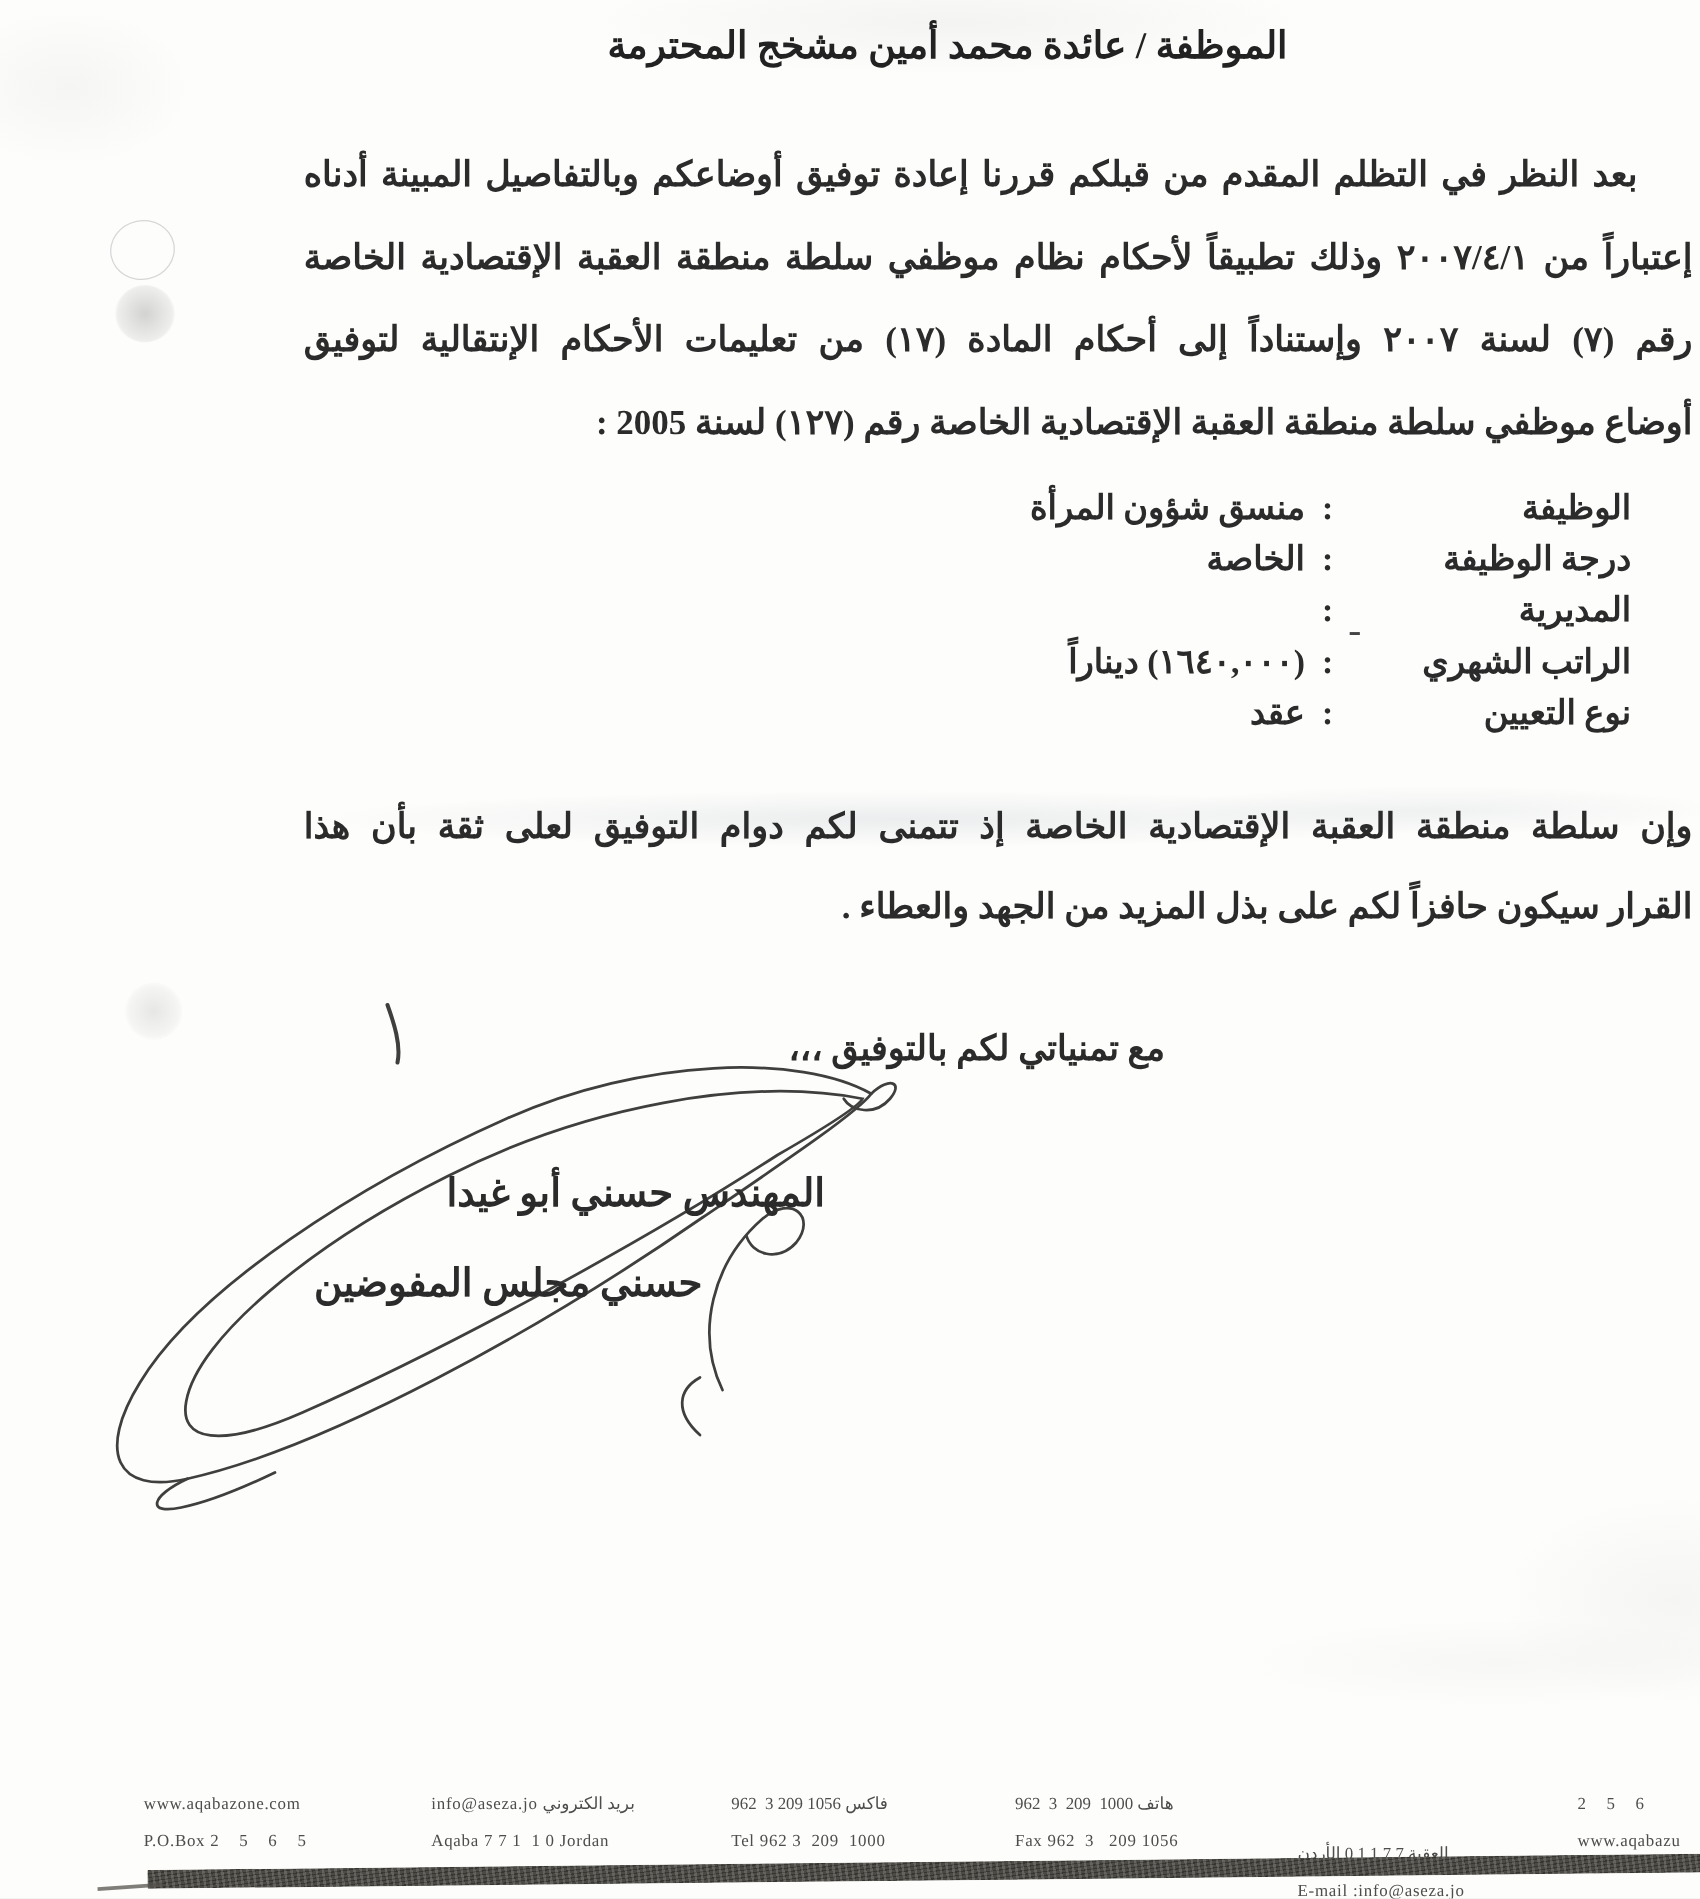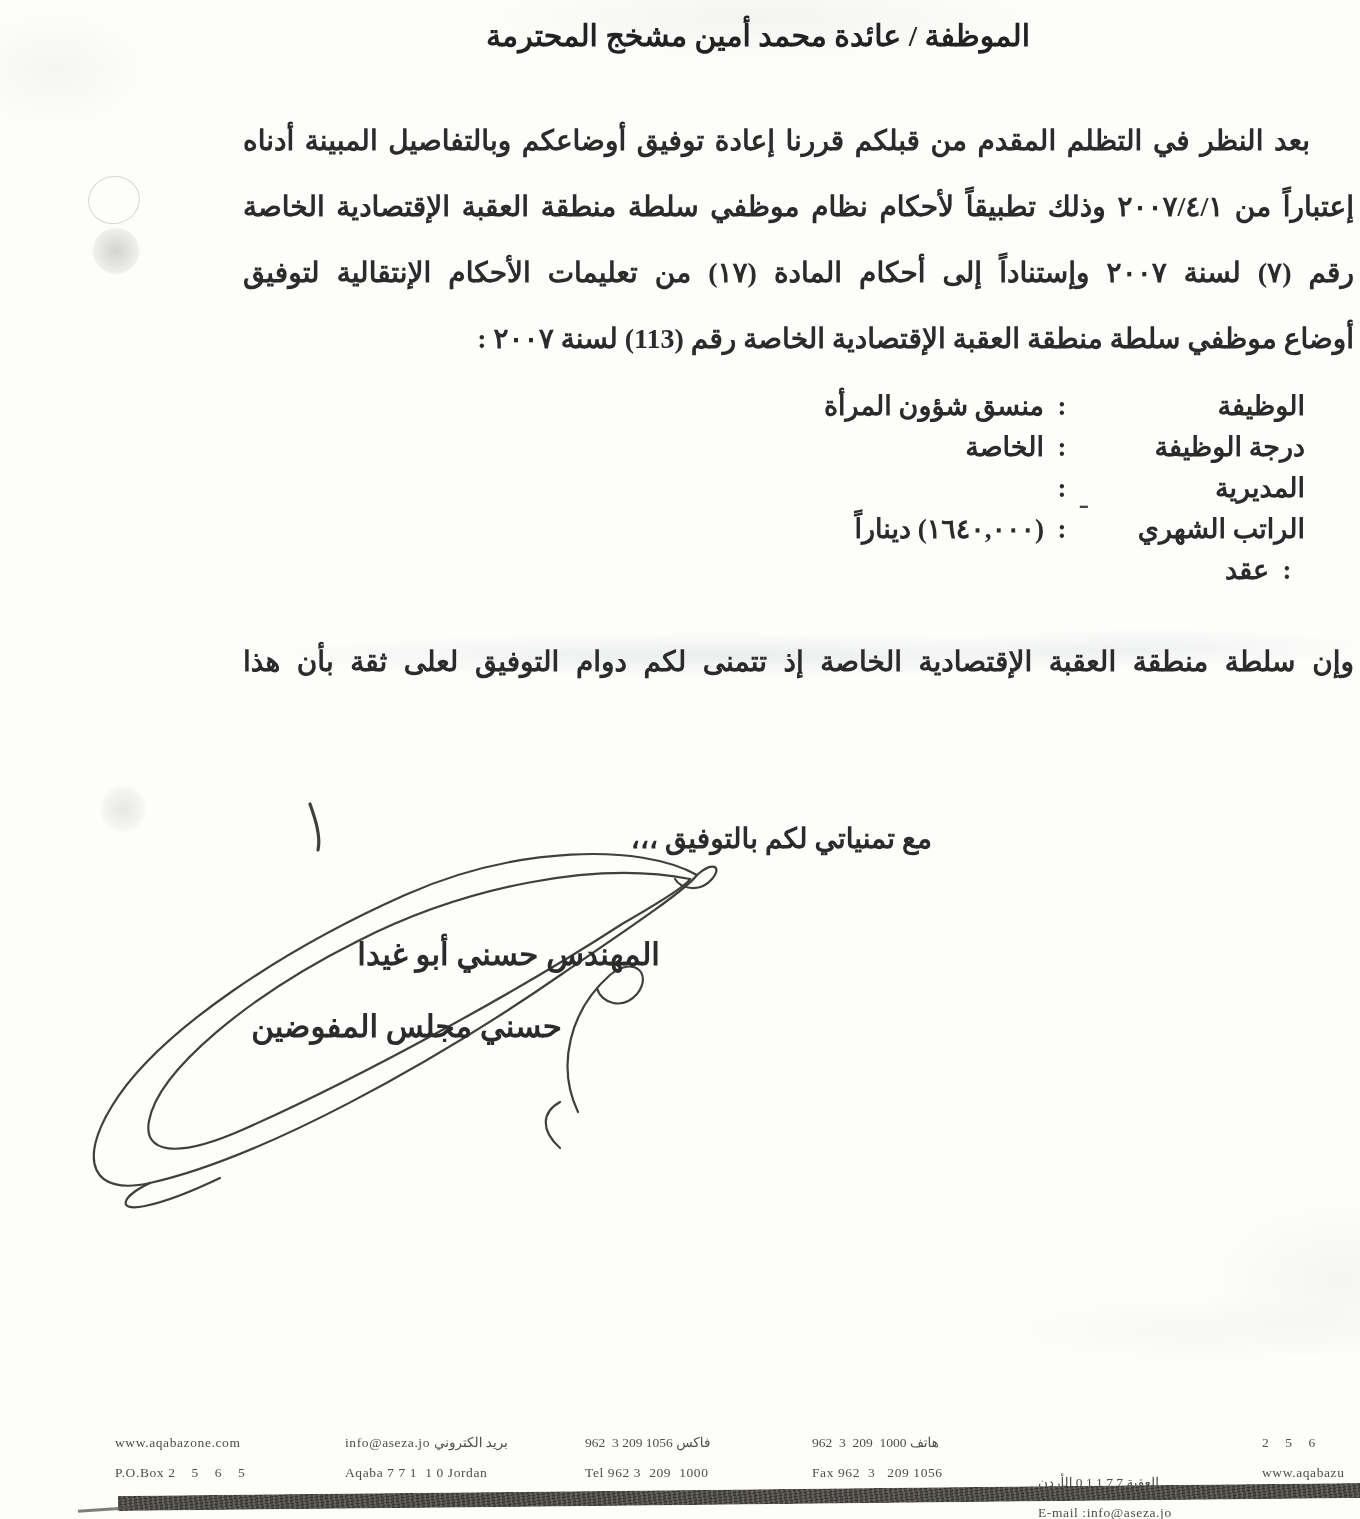--- a/index.html
+++ b/index.html
@@ -88,21 +88,21 @@
   <div class="punch outline"></div>
   <div class="punch fill"></div>
   <div class="punch faint"></div>
 
   <div class="title">الموظفة / عائدة محمد أمين مشخج المحترمة</div>
 
   <div class="bodytext">
     <div class="body-line indent">بعد النظر في التظلم المقدم من قبلكم قررنا إعادة توفيق أوضاعكم وبالتفاصيل المبينة أدناه</div>
     <div class="body-line">إعتباراً من ٢٠٠٧/٤/١ وذلك تطبيقاً لأحكام نظام موظفي سلطة منطقة العقبة الإقتصادية الخاصة</div>
     <div class="body-line">رقم (٧) لسنة ٢٠٠٧ وإستناداً إلى أحكام المادة (١٧) من تعليمات الأحكام الإنتقالية لتوفيق</div>
-    <div class="body-line last">أوضاع موظفي سلطة منطقة العقبة الإقتصادية الخاصة رقم (113) لسنة ٢٠٠٧ :</div>
+    <div class="body-line last">أوضاع موظفي سلطة منطقة العقبة الإقتصادية الخاصة رقم (١٢٧) لسنة 2005 :</div>
   </div>
 
   <div class="fields">
     <div class="field-row">
       <div class="field-label">الوظيفة</div>
       <div class="field-colon">:</div>
       <div class="field-value">منسق شؤون المرأة</div>
     </div>
     <div class="field-row">
       <div class="field-label">درجة الوظيفة</div>
@@ -112,28 +112,30 @@
     <div class="field-row">
       <div class="field-label">المديرية</div>
       <div class="field-colon">:</div>
     </div>
     <div class="field-row">
       <div class="field-label">الراتب الشهري</div>
       <div class="field-colon">:</div>
       <div class="field-value">(١٦٤٠,٠٠٠) ديناراً</div>
     </div>
     <div class="field-row">
+      <div class="field-label">نوع التعيين</div>
       <div class="field-colon">:</div>
       <div class="field-value">عقد</div>
     </div>
   </div>
   <div class="stray-mark">ـ</div>
 
   <div class="closing">
     <div class="line1">وإن سلطة منطقة العقبة الإقتصادية الخاصة إذ تتمنى لكم دوام التوفيق لعلى ثقة بأن هذا</div>
+    <div class="line2">القرار سيكون حافزاً لكم على بذل المزيد من الجهد والعطاء .</div>
   </div>
 
   <div class="signoff">مع تمنياتي لكم بالتوفيق ،،،</div>
   <div class="sig-name">المهندس حسني أبو غيدا</div>
   <div class="sig-title">حسني مجلس المفوضين</div>
 
   <svg class="sig-svg" width="1360" height="1519" viewBox="0 0 1360 1519">
     <g fill="none" stroke="#2f2f2f" stroke-width="2.2" stroke-linecap="round" opacity="0.92">
       <path d="M 697 875 C 640 843, 515 846, 405 895 C 288 947, 158 1030, 112 1106 C 78 1161, 92 1196, 150 1183 C 262 1158, 432 1064, 562 974 C 628 929, 686 890, 697 875 Z"></path>
       <path d="M 690 879 C 598 861, 468 885, 358 941 C 248 996, 158 1071, 149 1121 C 143 1153, 176 1159, 242 1130 C 362 1077, 522 989, 622 924 C 662 901, 687 885, 690 879 Z"></path>

